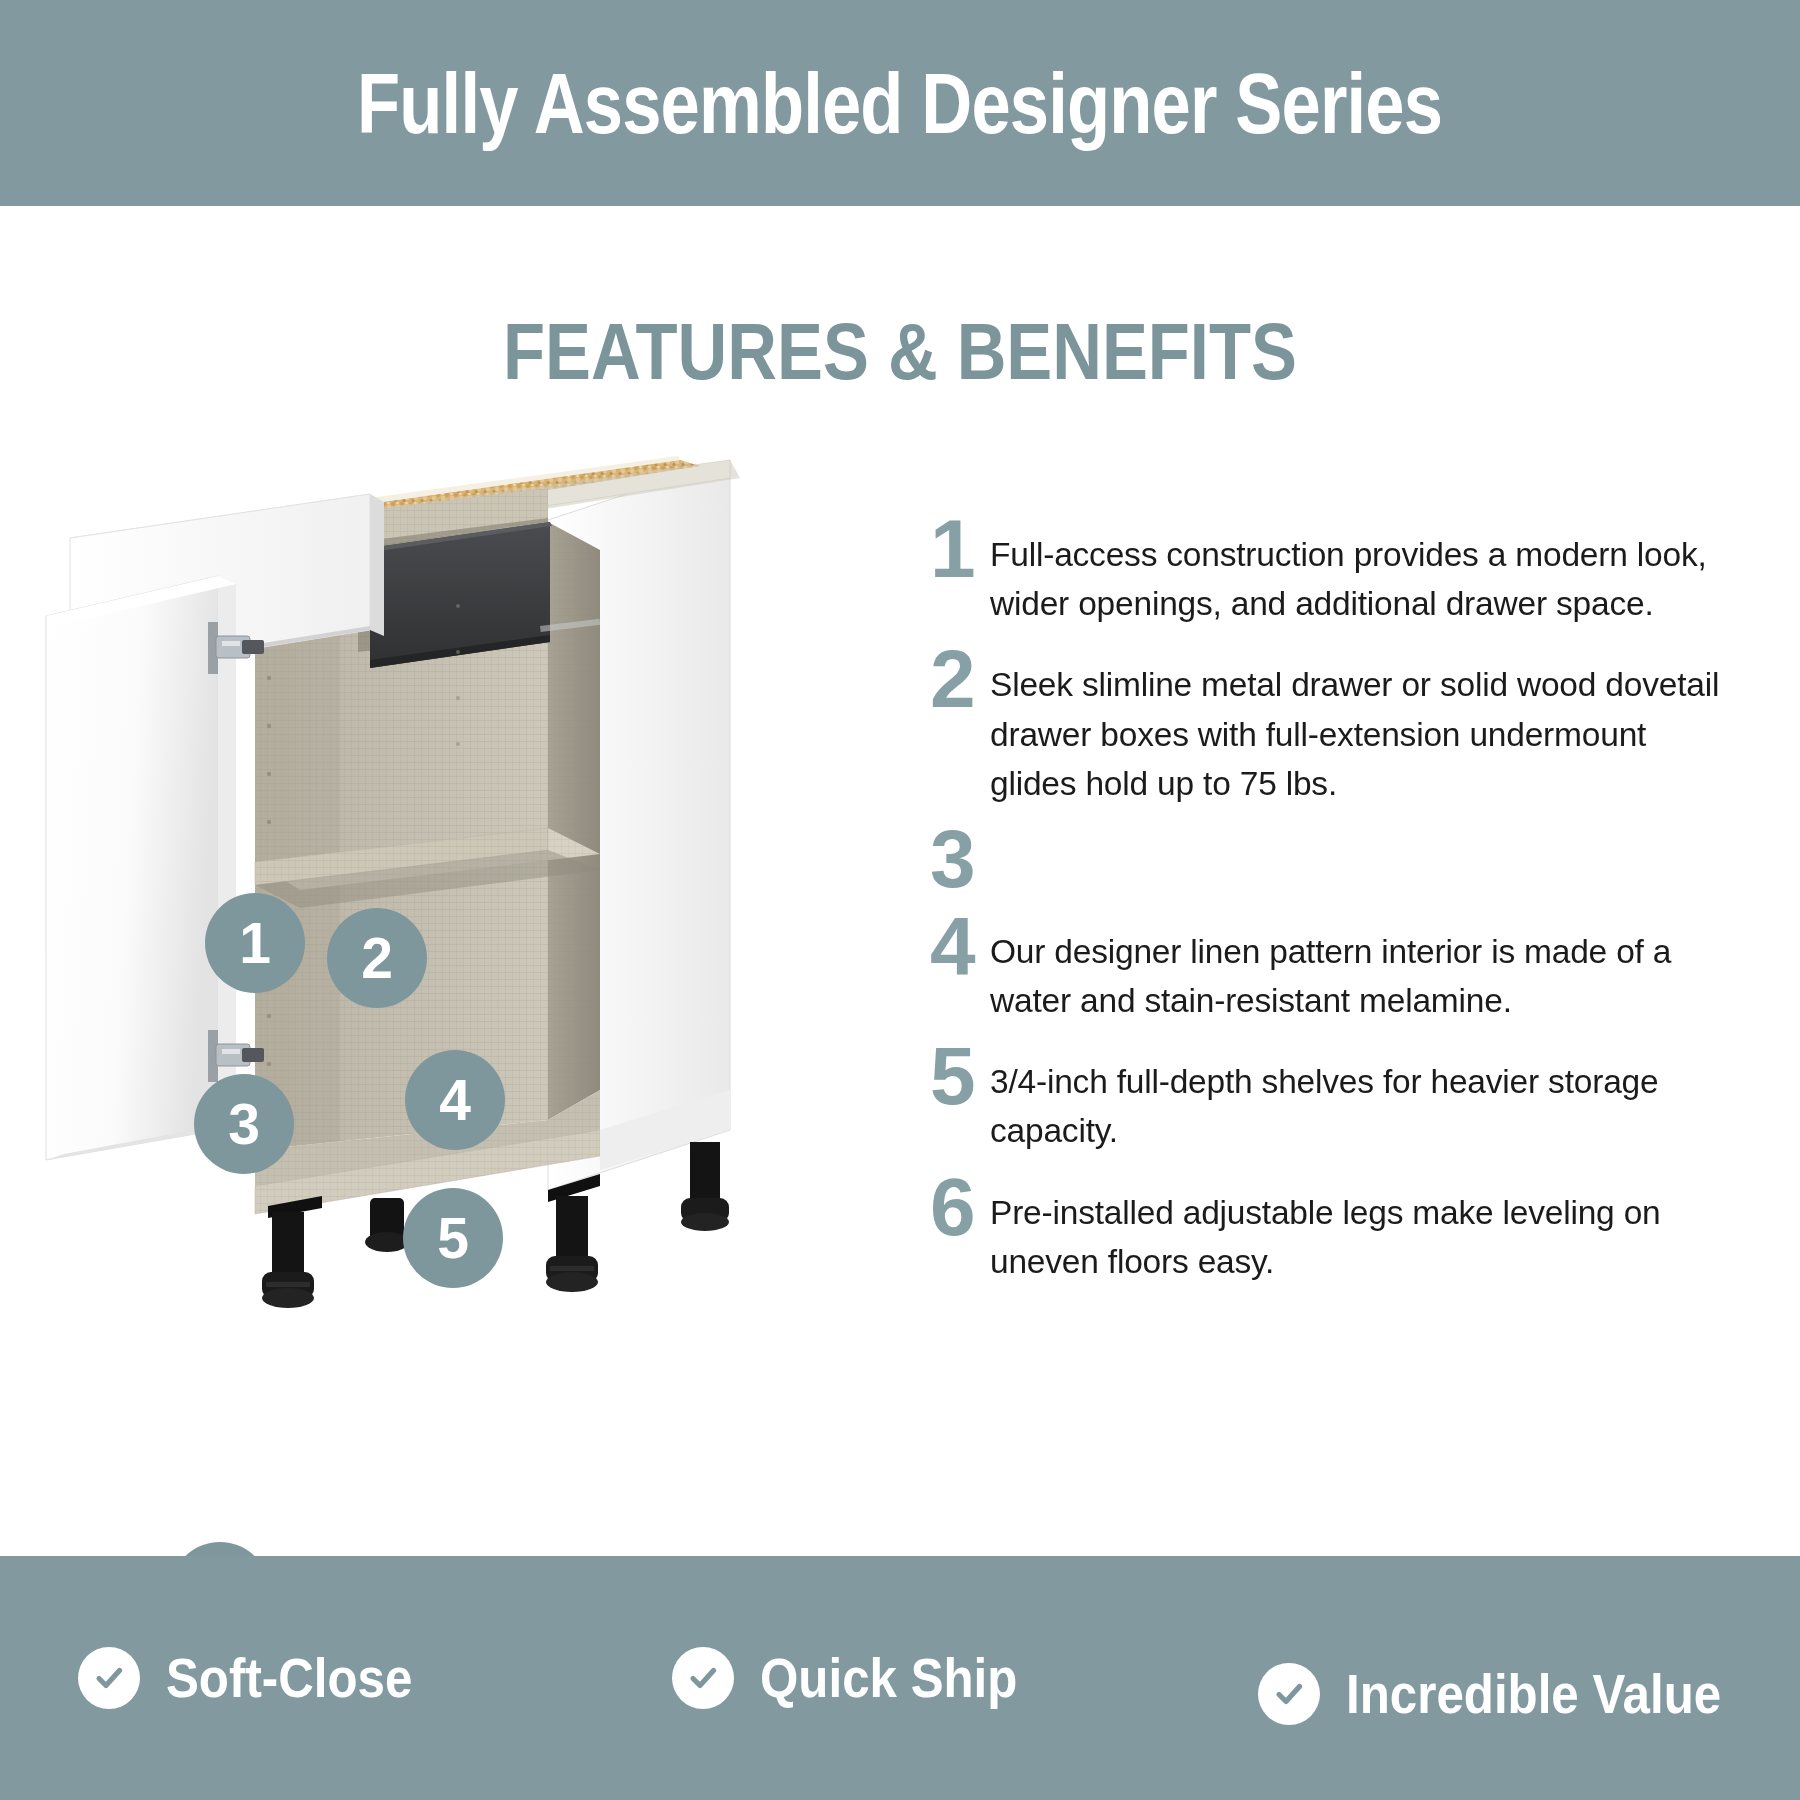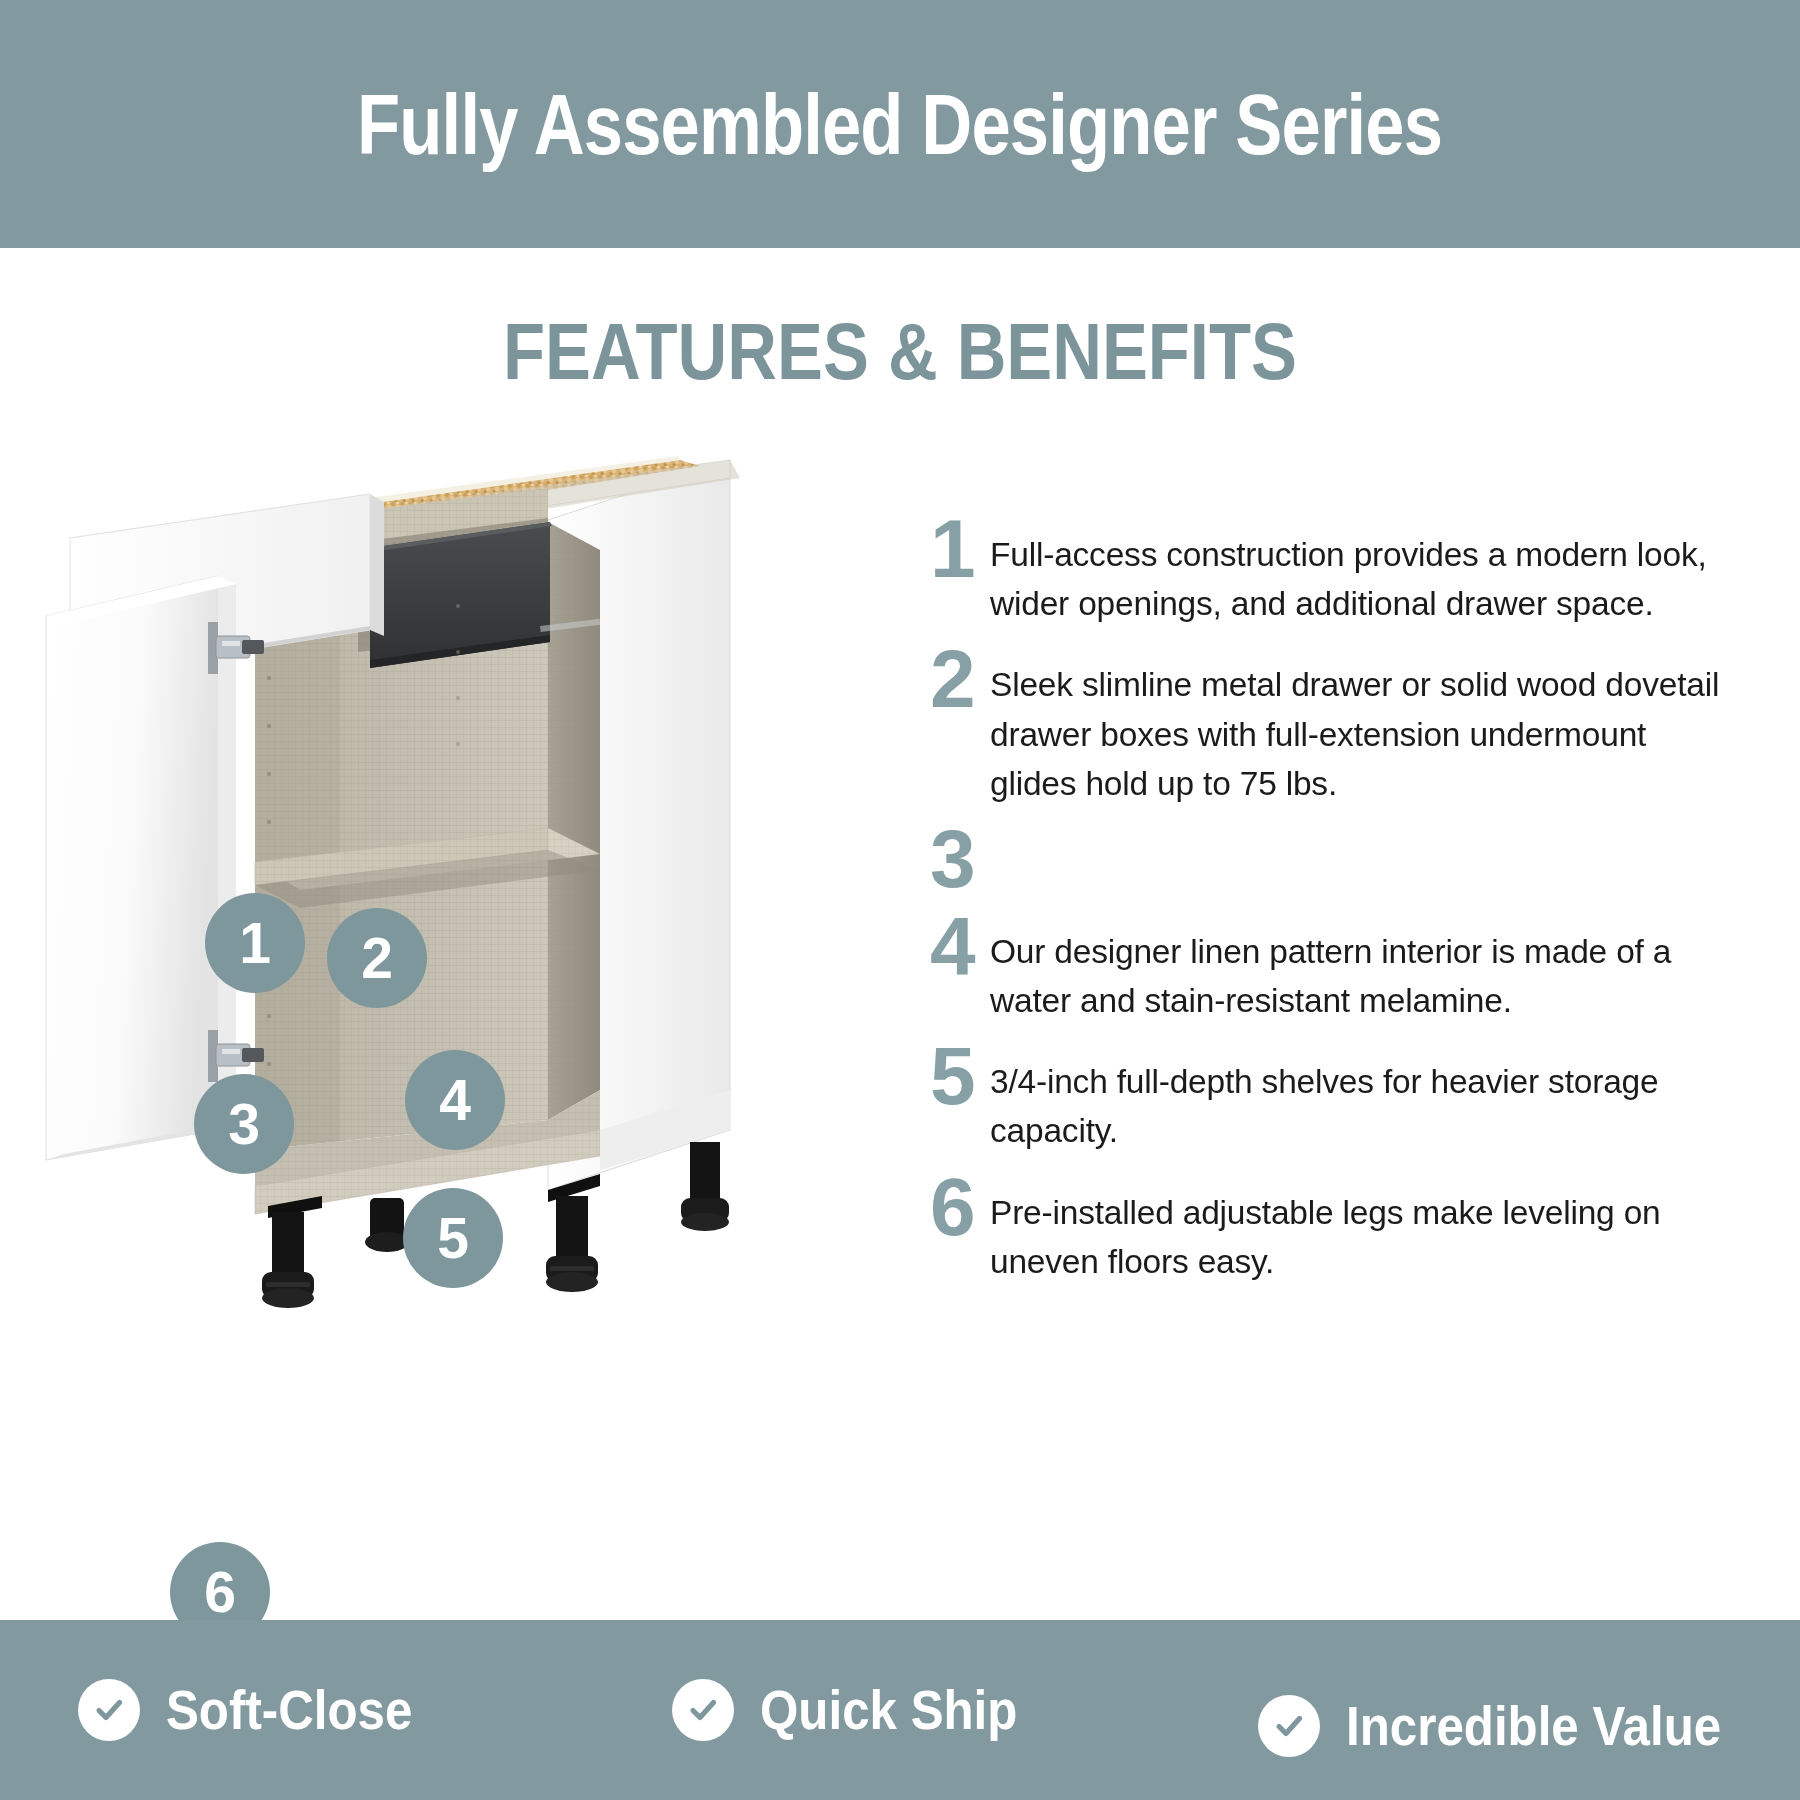--- a/index.html
+++ b/index.html
@@ -13,21 +13,21 @@
     font-family: "Liberation Sans", sans-serif;
     overflow: hidden;
     position: relative;
   }
 
   
   .header-bar {
     position: absolute;
     left: 0; top: 0;
     width: 1800px;
-    height: 248px;
+    height: 206px;
     background: #829a9f;
     display: flex;
     align-items: center;
     justify-content: center;
   }
   .header-title {
     color: #ffffff;
     font-family: "Liberation Sans Narrow", "Liberation Sans", sans-serif;
     font-size: 86px;
     font-weight: bold;
@@ -111,21 +111,21 @@
     letter-spacing: -0.2px;
     padding-top: 10px;
     flex: 1 1 auto;
   }
 
   
   .footer-bar {
     position: absolute;
     left: 0; bottom: 0;
     width: 1800px;
-    height: 180px;
+    height: 244px;
     background: #829a9f;
     display: flex;
     align-items: center;
   }
   .footer-item {
     display: flex;
     align-items: center;
     gap: 26px;
     position: absolute;
   }

